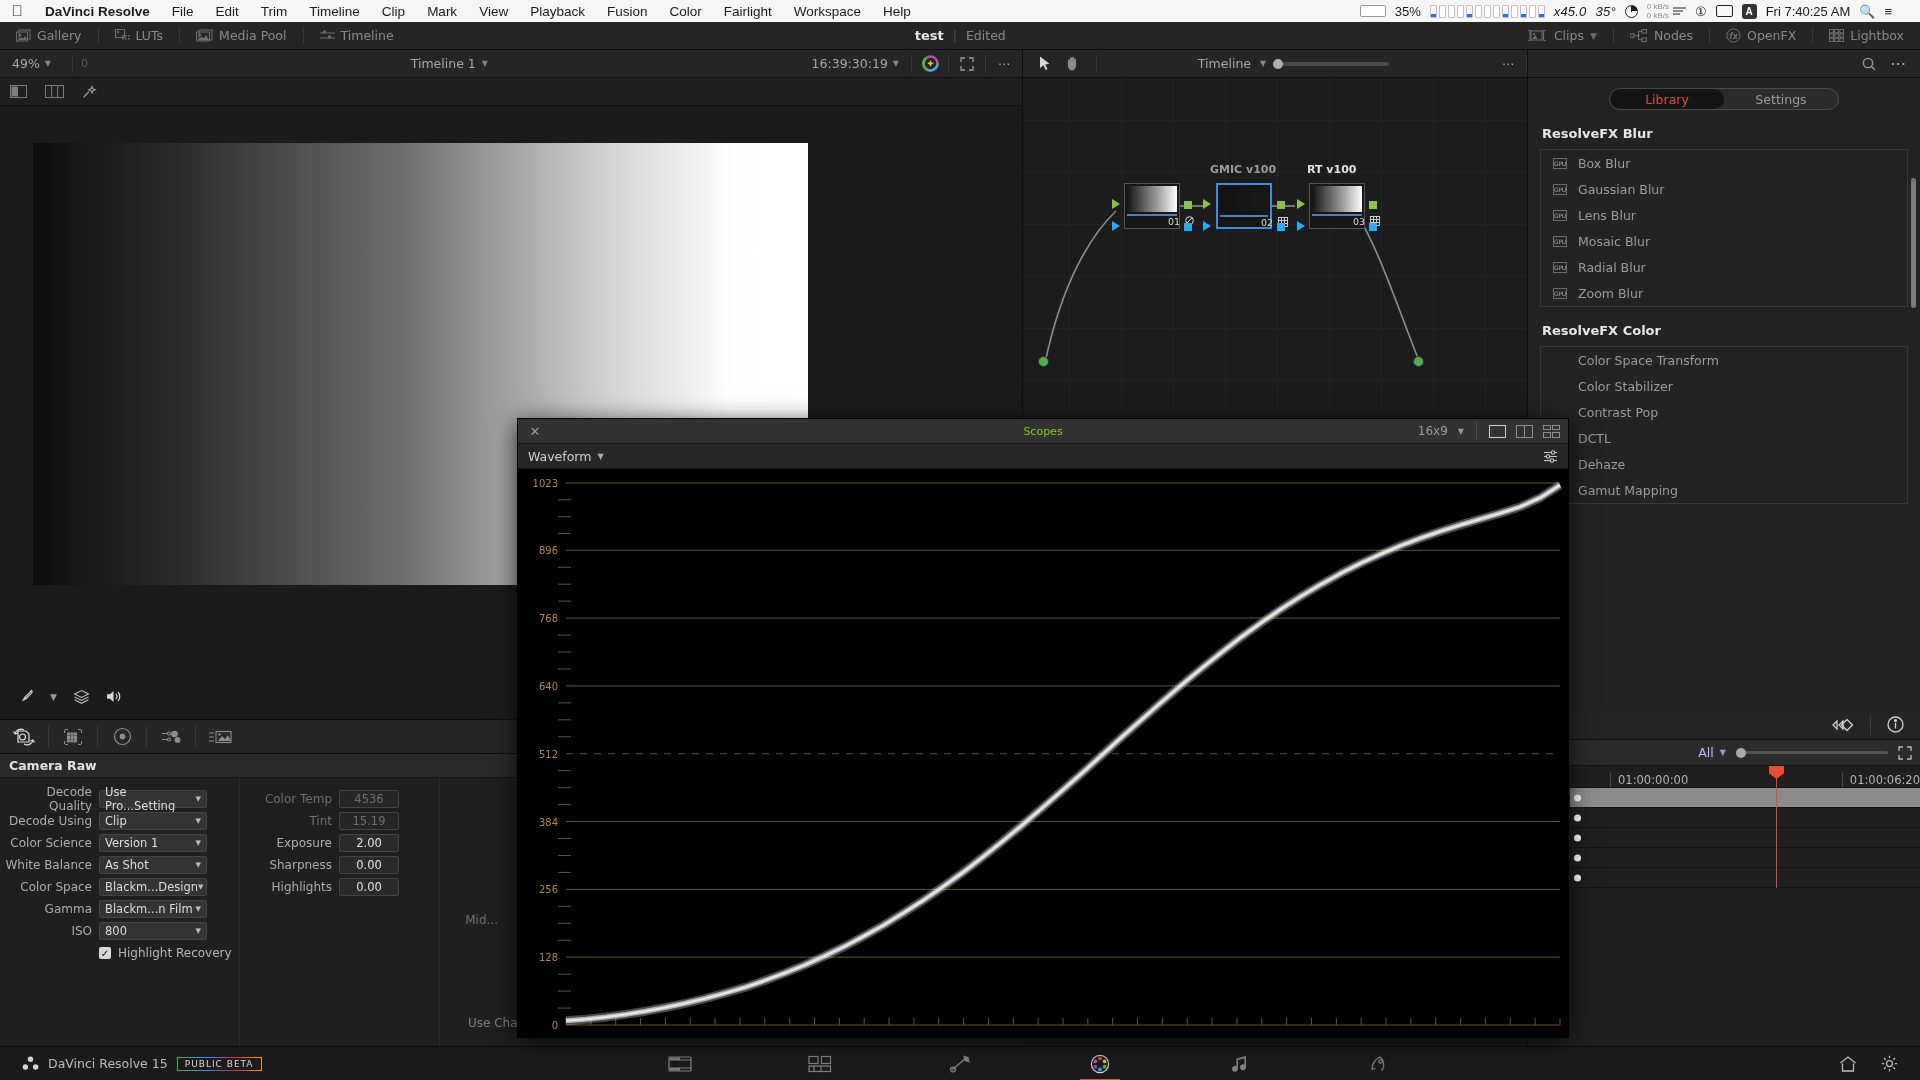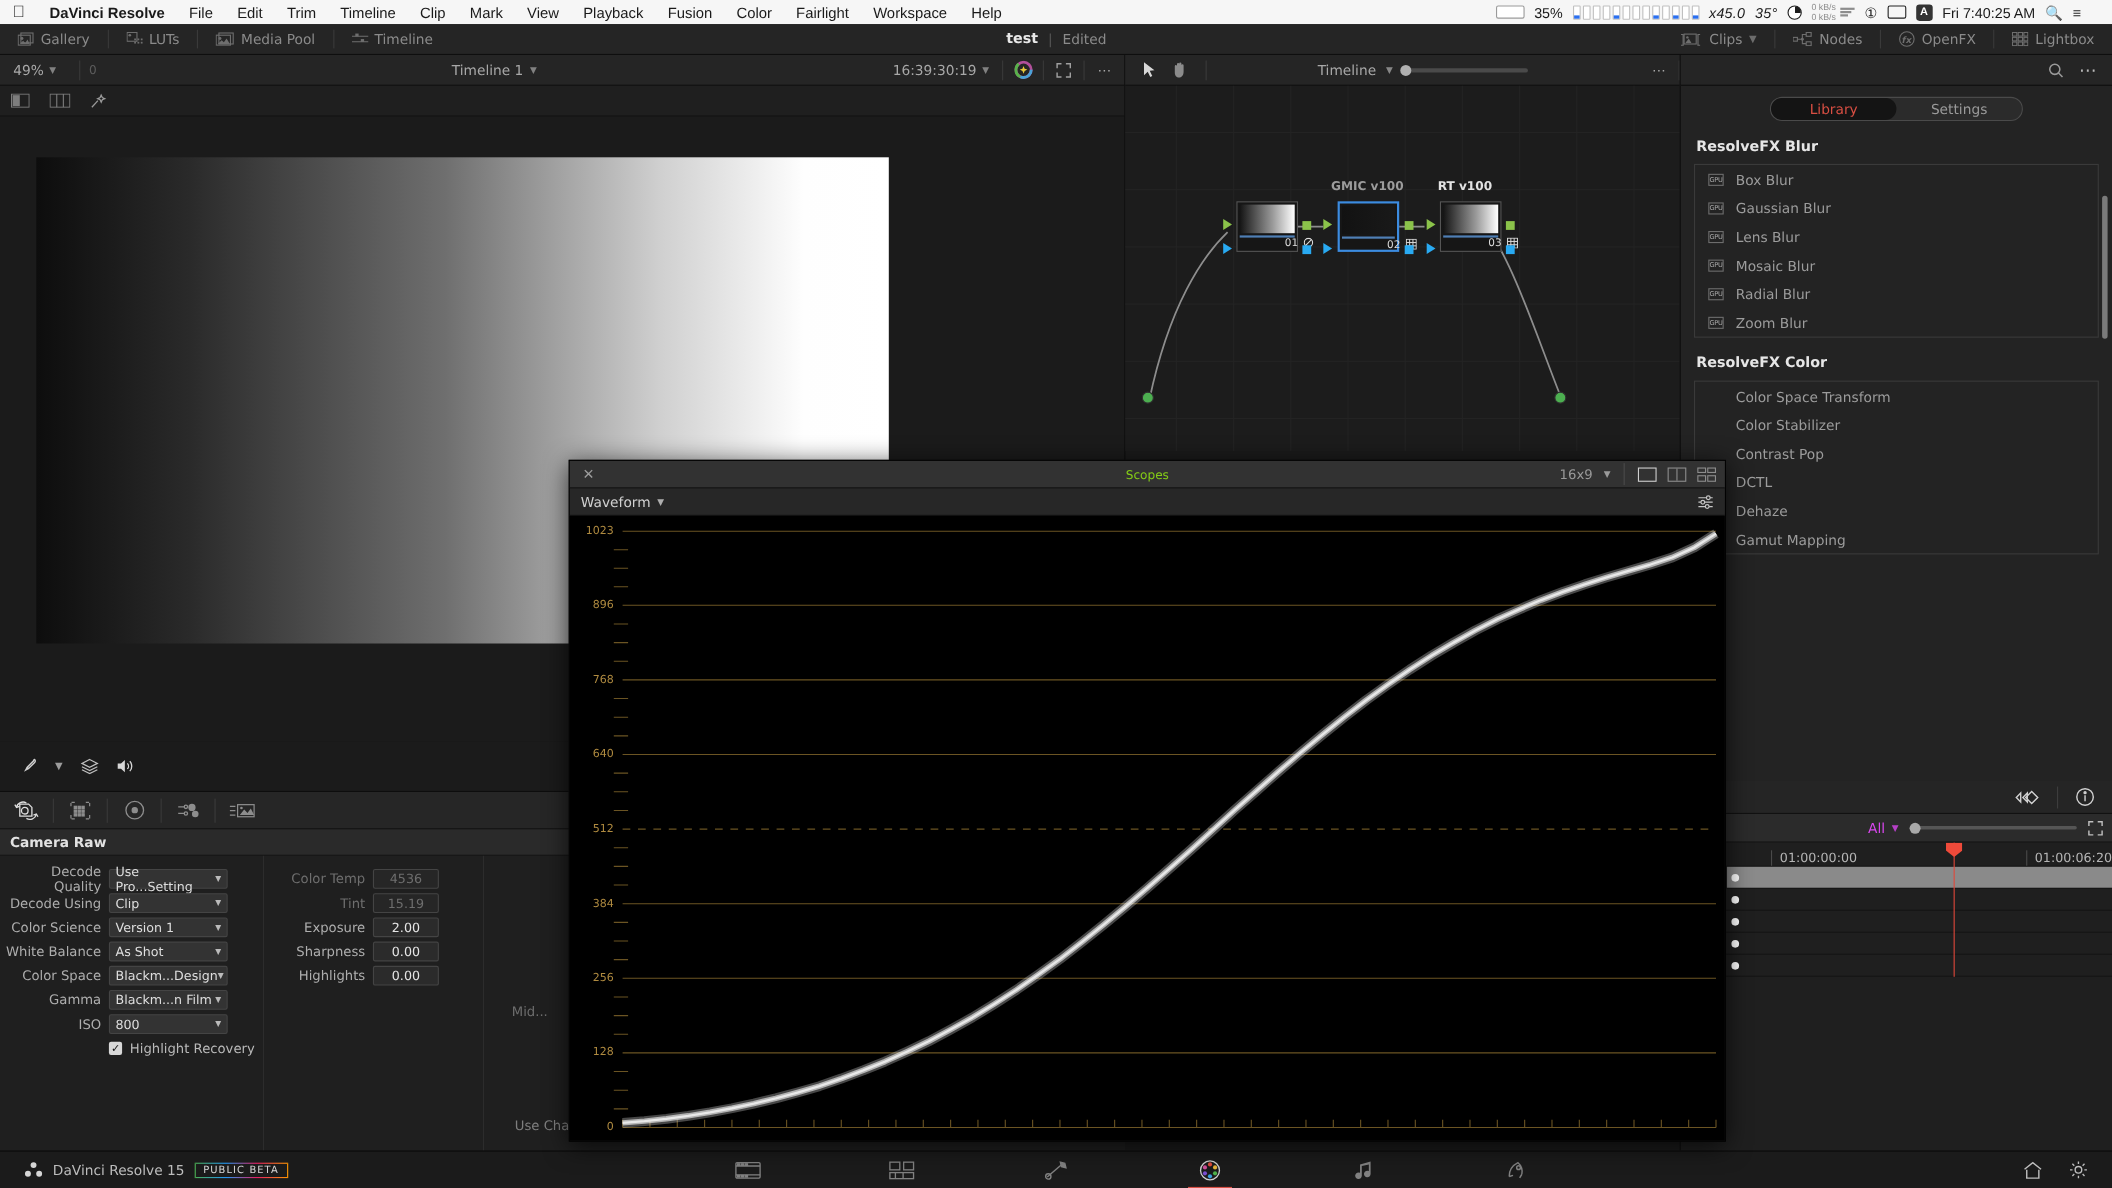--- a/index.html
+++ b/index.html
@@ -676,21 +676,21 @@
       <span>
         <svg width="17" height="17" viewBox="0 0 17 17" stroke="#d0d0d0" fill="none" stroke-width="1.3">
             <circle cx="8.5" cy="8.5" r="7.5"></circle>
             <line x1="8.5" y1="7" x2="8.5" y2="12.5"></line>
             <circle cx="8.5" cy="4.6" r=".9" fill="#d0d0d0"></circle>
           </svg>
       </span>
     </div>
     <div class="kfbar">
       <span style="flex:1"></span>
-      <span style="display:flex;align-items:center;gap:6px;color:#d946ef;">
+      <span style="display:flex;align-items:center;gap:6px;color:#c4b5fd;">
         <span>All</span>
         <span style="font-size:8px;opacity:.8;">▼</span>
       </span>
       <span class="kfslider"></span>
       <span>
         <svg width="14" height="14" viewBox="0 0 14 14" stroke="#bfbfbf" fill="none" stroke-width="1.3">
             <path d="M1 5V1h4M13 5V1H9M1 9v4h4M13 9v4H9"></path>
           </svg>
       </span>
     </div>

